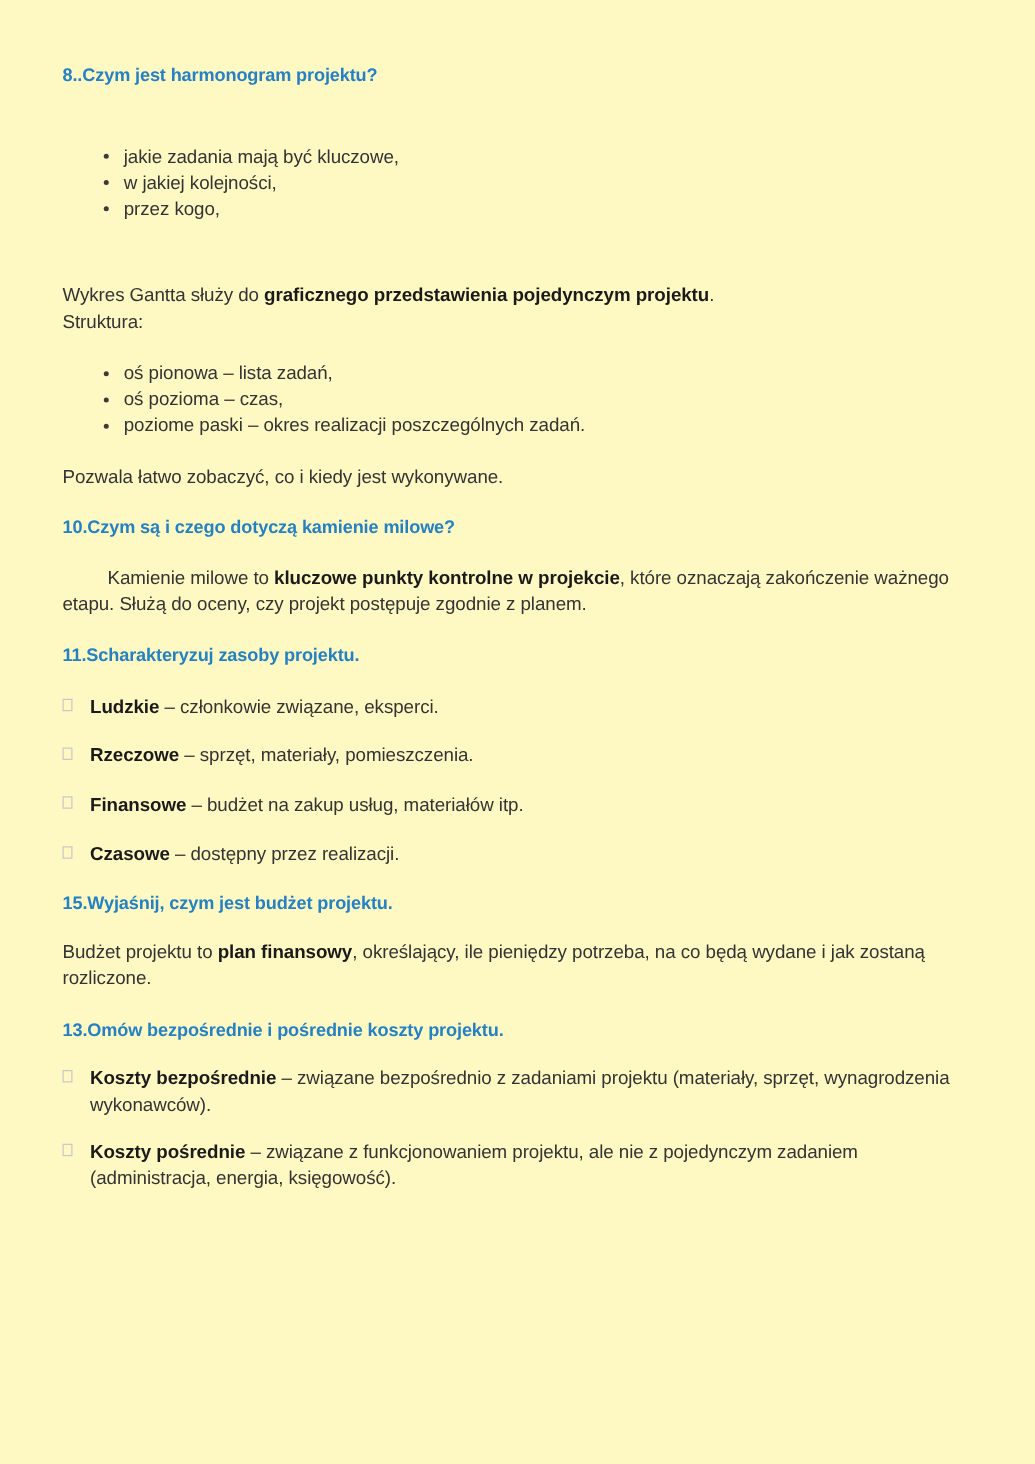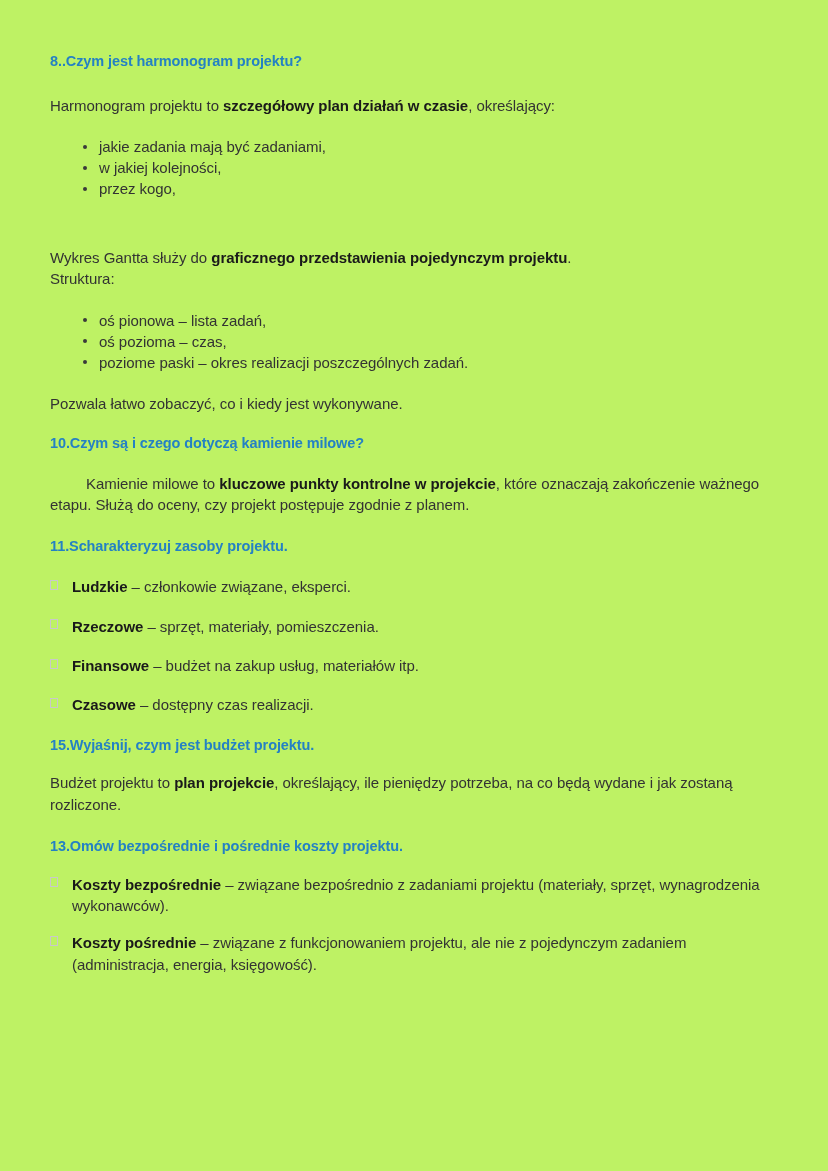--- a/index.html
+++ b/index.html
@@ -12,21 +12,21 @@
   body {
     font-family: "Liberation Sans", sans-serif;
     -webkit-font-smoothing: antialiased;
   }
 
   .page {
     position: relative;
     width: 828px;
     height: 1171px;
     margin: 0 auto;
-    background: #bef264;
+    background: #fef9c3;
     overflow: hidden;
     box-sizing: border-box;
     padding: 52px 53px 0 50px;
   }
 
   .doc-body {
     width: 725px;
   }
 
   
@@ -116,26 +116,25 @@
 </head>
 <body>
 
 <div class="page">
   <div class="doc-body">
 
     <h2 class="heading">8..Czym jest harmonogram projektu?</h2>
 
     <div class="sp-24"></div>
 
-    <p class="para"><span>Harmonogram projektu to </span><b>szczegółowy plan działań w czasie</b><span>, określający:</span></p>
 
     <div class="sp-20"></div>
 
     <ul class="bullets">
-      <li><span class="disc"></span><span class="li-text">jakie zadania mają być zadaniami,</span></li>
+      <li><span class="disc"></span><span class="li-text">jakie zadania mają być kluczowe,</span></li>
       <li><span class="disc"></span><span class="li-text">w jakiej kolejności,</span></li>
       <li><span class="disc"></span><span class="li-text">przez kogo,</span></li>
     </ul>
 
     <div class="sp-26"></div>
 
 
     <div class="sp-22"></div>
 
     <p class="para"><span>Wykres Gantta służy do </span><b>graficznego przedstawienia pojedynczym projektu</b><span>.</span></p>
@@ -172,29 +171,29 @@
     <div class="sp-18"></div>
 
     <p class="box-item"><span class="boxglyph"></span><b>Rzeczowe</b><span> – sprzęt, materiały, pomieszczenia.</span></p>
 
     <div class="sp-18"></div>
 
     <p class="box-item"><span class="boxglyph"></span><b>Finansowe</b><span> – budżet na zakup usług, materiałów itp.</span></p>
 
     <div class="sp-18"></div>
 
-    <p class="box-item"><span class="boxglyph"></span><b>Czasowe</b><span> – dostępny czas realizacji.</span></p>
+    <p class="box-item"><span class="boxglyph"></span><b>Czasowe</b><span> – dostępny przez realizacji.</span></p>
 
     <div class="sp-20"></div>
 
     <h2 class="heading">15.Wyjaśnij, czym jest budżet projektu.</h2>
 
     <div class="sp-18"></div>
 
-    <p class="para"><span>Budżet projektu to </span><b>plan projekcie</b><span>, określający, ile pieniędzy potrzeba, na co będą wydane i jak zostaną rozliczone.</span></p>
+    <p class="para"><span>Budżet projektu to </span><b>plan finansowy</b><span>, określający, ile pieniędzy potrzeba, na co będą wydane i jak zostaną rozliczone.</span></p>
 
     <div class="sp-22"></div>
 
     <h2 class="heading">13.Omów bezpośrednie i pośrednie koszty projektu.</h2>
 
     <div class="sp-18"></div>
 
     <p class="box-item"><span class="boxglyph"></span><b>Koszty bezpośrednie</b><span> – związane bezpośrednio z zadaniami projektu (materiały, sprzęt, wynagrodzenia wykonawców).</span></p>
 
     <div class="sp-16"></div>

